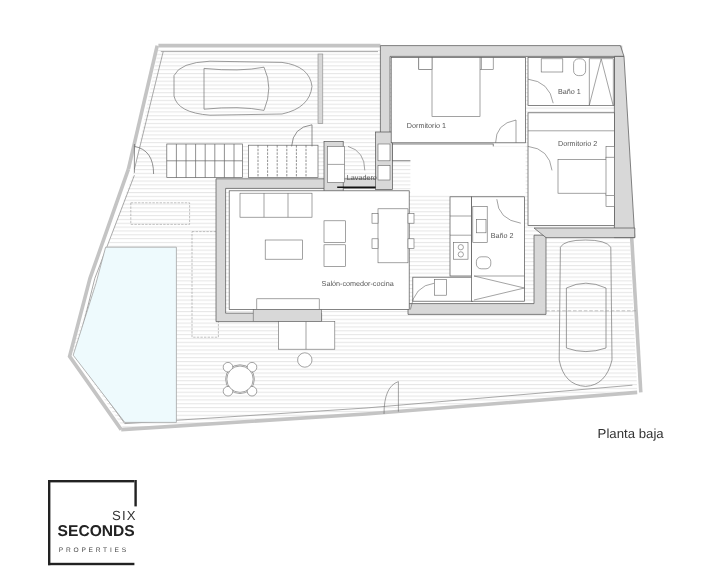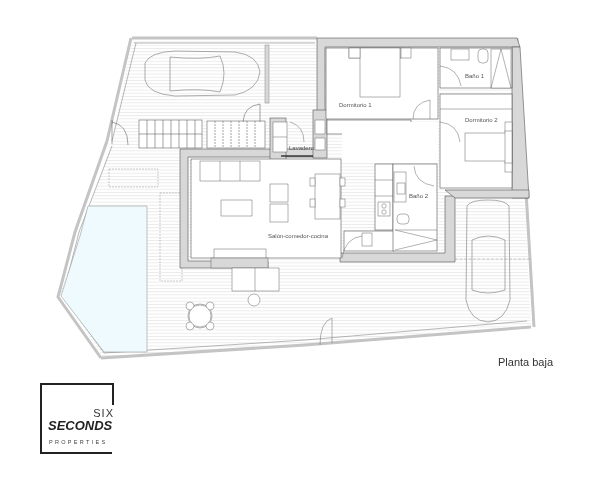--- a/index.html
+++ b/index.html
@@ -1,24 +1,24 @@
 <!DOCTYPE html>
 <html><head>
 <meta charset="utf-8">
 <style>
   html, body { margin: 0; padding: 0; background: #ffffff; }
   body { width: 600px; height: 480px; position: relative; overflow: hidden; font-family: "Liberation Sans", sans-serif; }
   #plan { position: absolute; left: 0; top: 0; width: 600px; height: 480px; }
   .room-label { font-family: "Liberation Sans", sans-serif; font-size: 6px; fill: #555555; }
   .caption { position: absolute; left: 474px; top: 356px; font-size: 11px; color: #333333; font-family: "Liberation Sans", sans-serif; padding-left: 24px; }
-  .logo { position: absolute; left: 40px; top: 383px; width: 72px; height: 60px; }
+  .logo { position: absolute; left: 40px; top: 400px; width: 72px; height: 60px; }
   .logo-frame { position: absolute; left: 0; top: 0; width: 70px; height: 67px; border-left: 2px solid #222222; border-bottom: 2px solid #222222; border-top: 2px solid #222222; }
   .logo-frame::after { content: ""; position: absolute; right: -2px; top: -2px; width: 2px; height: 22px; background: #222222; }
   .logo-six { position: absolute; right: -2px; top: 24px; font-size: 11px; letter-spacing: 1px; color: #333333; font-family: "Liberation Sans", sans-serif; }
-  .logo-seconds { position: absolute; left: 8px; top: 35px; font-size: 13px; font-weight: bold; color: #222222; letter-spacing: 0px; font-family: "Liberation Sans", sans-serif; white-space: nowrap; font-style: italic; }
+  .logo-seconds { position: absolute; left: 8px; top: 35px; font-size: 13px; font-weight: bold; color: #222222; letter-spacing: 0px; font-family: "Liberation Sans", sans-serif; white-space: nowrap; }
   .logo-properties { position: absolute; left: 9px; top: 56px; font-size: 5.5px; letter-spacing: 2.3px; color: #444444; font-family: "Liberation Sans", sans-serif; white-space: nowrap; }
 </style>
 </head>
 <body>
 
 <svg id="plan" viewBox="0 0 600 480" xmlns="http://www.w3.org/2000/svg">
   <defs>
     <pattern id="deck" width="6" height="3.2" patternUnits="userSpaceOnUse">
       <line x1="0" y1="0.5" x2="6" y2="0.5" stroke="#d4d4d4" stroke-width="0.5"></line>
     </pattern>

